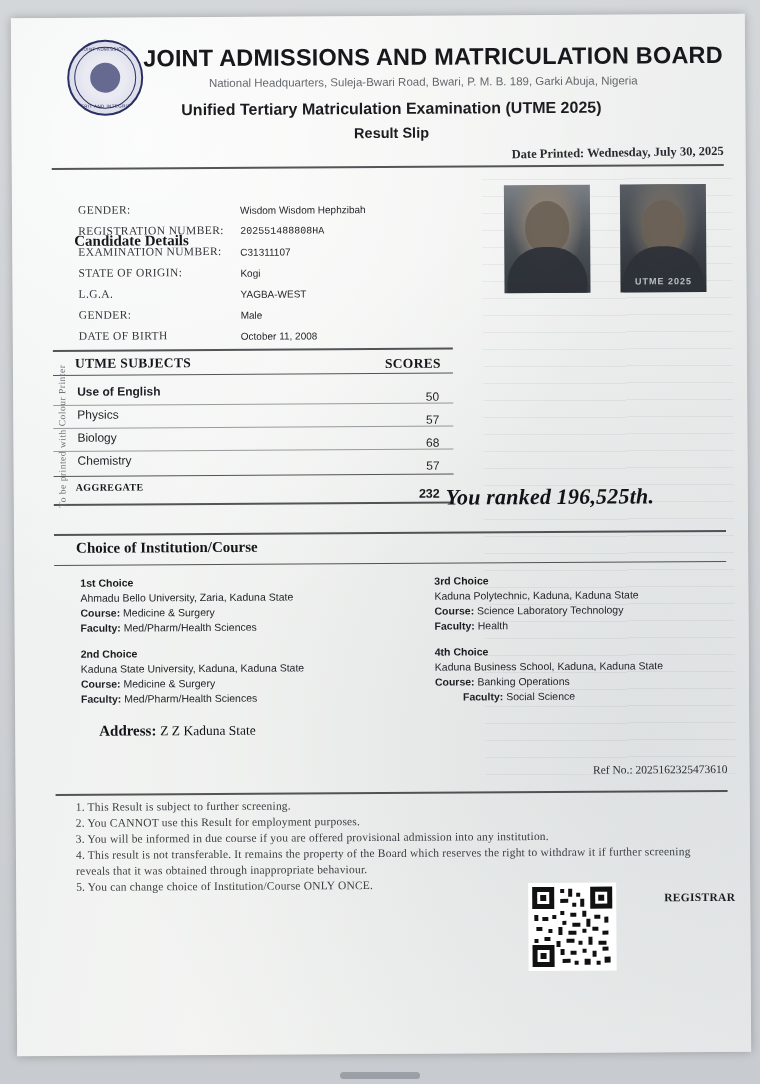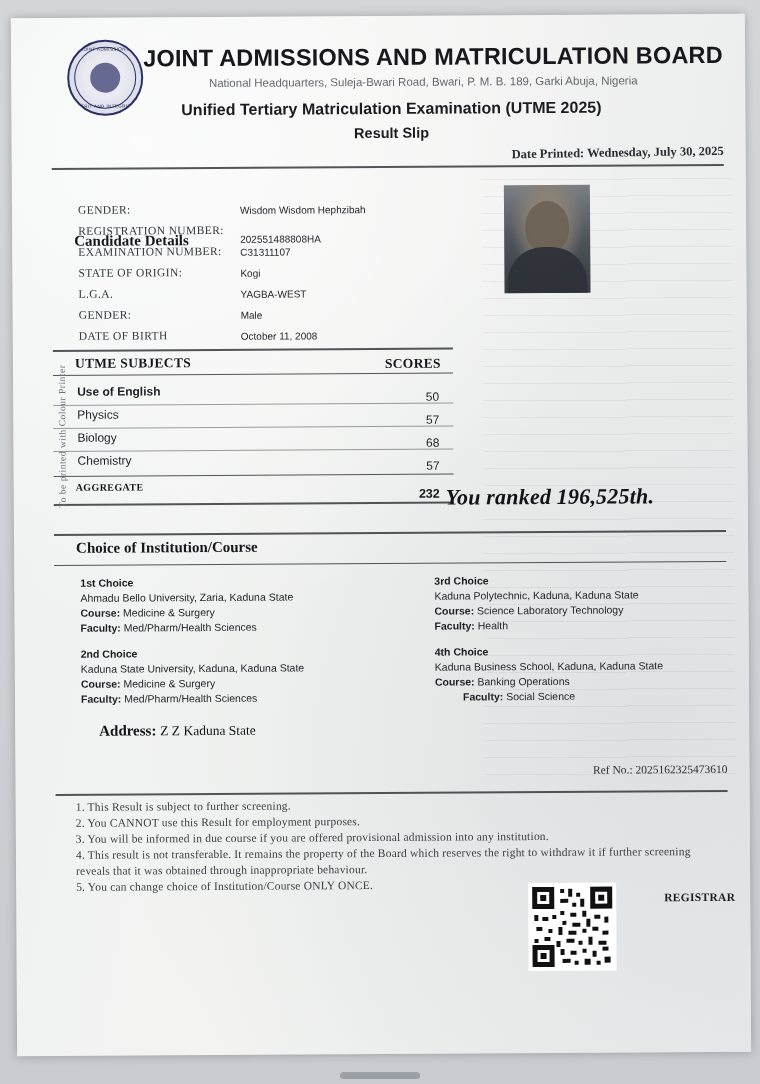--- a/index.html
+++ b/index.html
@@ -245,40 +245,45 @@
       <div class="date-printed">Date Printed: Wednesday, July 30, 2025</div>
 
       <div class="rule thick" style="left:40px;top:150px;width:672px;"></div>
 
       <div class="sec-title" style="left:62px;top:167px;margin-top:48px;">Candidate Details</div>
 
       <div class="lbl" style="left:66px;top:186px;">GENDER:</div>
       <div class="val" style="left:228px;top:188px;">Wisdom Wisdom Hephzibah</div>
 
       <div class="lbl" style="left:66px;top:207px;">REGISTRATION NUMBER:</div>
-      <div class="val" style="left:228px;top:217px;">202551488808HA</div>
+      <div class="val" style="left:228px;top:209px;font-family:Liberation Mono, monospace;">202551488808HA</div>
 
       <div class="lbl" style="left:66px;top:228px;">EXAMINATION NUMBER:</div>
       <div class="val" style="left:228px;top:230px;">C31311107</div>
 
       <div class="lbl" style="left:66px;top:249px;">STATE OF ORIGIN:</div>
       <div class="val" style="left:228px;top:251px;">Kogi</div>
 
       <div class="lbl" style="left:66px;top:270px;">L.G.A.</div>
       <div class="val" style="left:228px;top:272px;">YAGBA-WEST</div>
 
       <div class="lbl" style="left:66px;top:291px;">GENDER:</div>
       <div class="val" style="left:228px;top:293px;">Male</div>
 
       <div class="lbl" style="left:66px;top:312px;">DATE OF BIRTH</div>
       <div class="val" style="left:228px;top:314px;">October 11, 2008</div>
 
       <div class="photo p1">
         <div class="head"></div>
           <div class="body"></div>
+      </div>
+      <div class="photo p2">
+        <div class="head"></div>
+          <div class="body"></div>
+        <div class="stamp">UTME 2025</div>
       </div>
 
       <div class="rule thick" style="left:40px;top:332px;width:400px;"></div>
       <div class="subj-hdr" style="left:62px;top:338px;">UTME SUBJECTS</div>
       <div class="subj-hdr" style="left:372px;top:340px;text-align:center;">SCORES</div>
       <div class="rule" style="left:40px;top:357px;width:400px;"></div>
 
       <div class="subj" style="top:367px;font-weight:bold;">Use of English</div>
       <div class="score" style="left:386px;top:374px;">50</div>
       <div class="rule" style="left:40px;top:387px;width:400px;opacity:.45;"></div>

